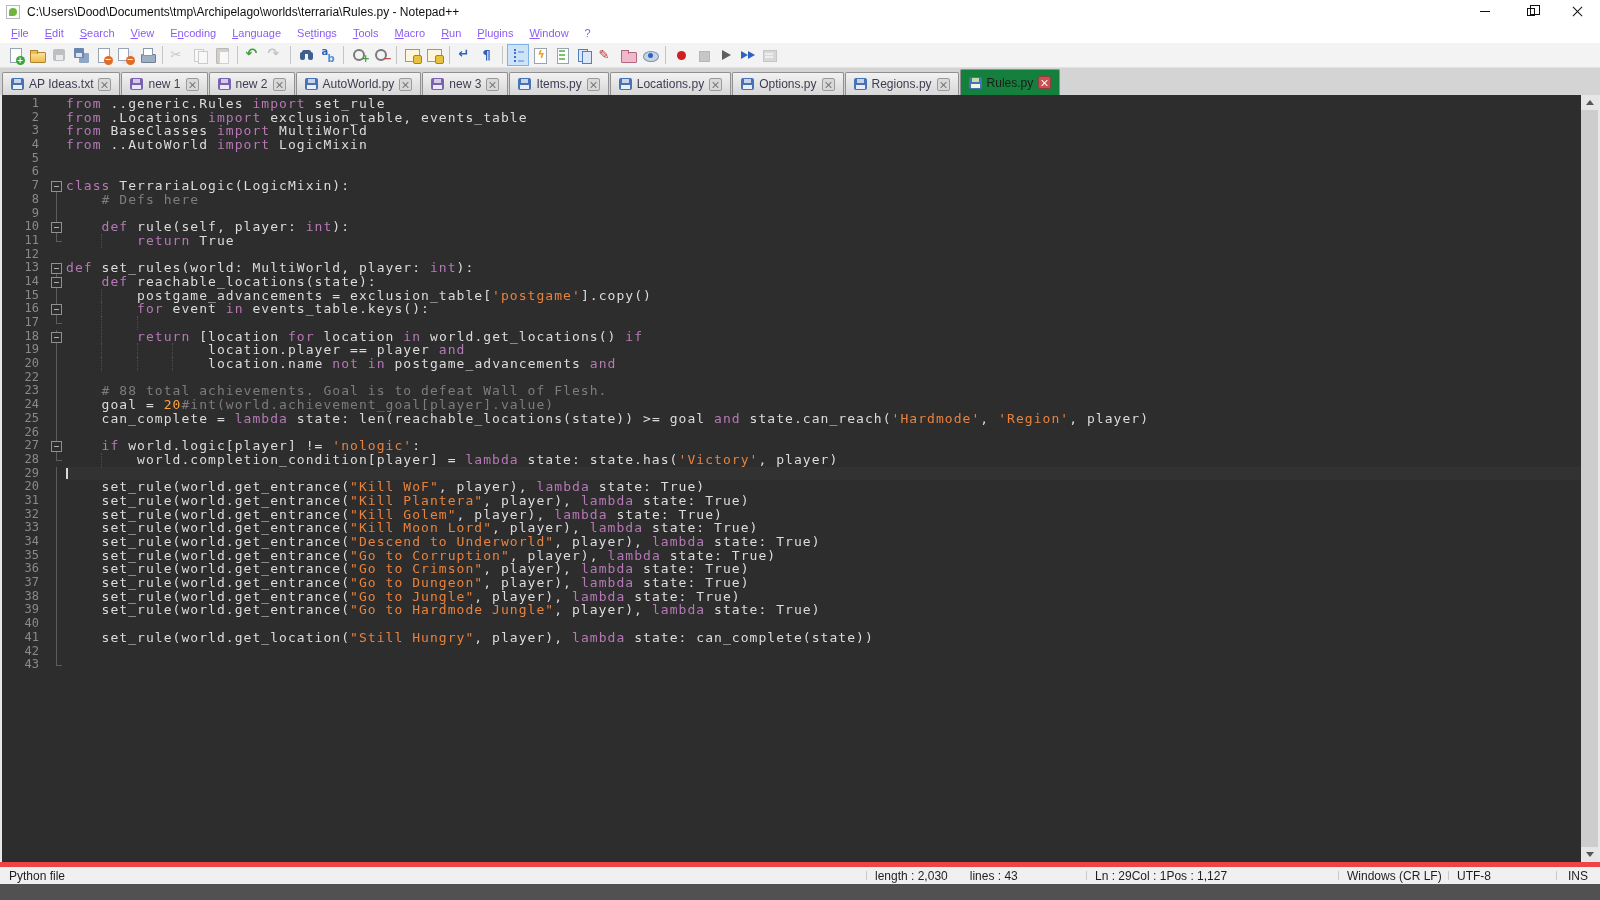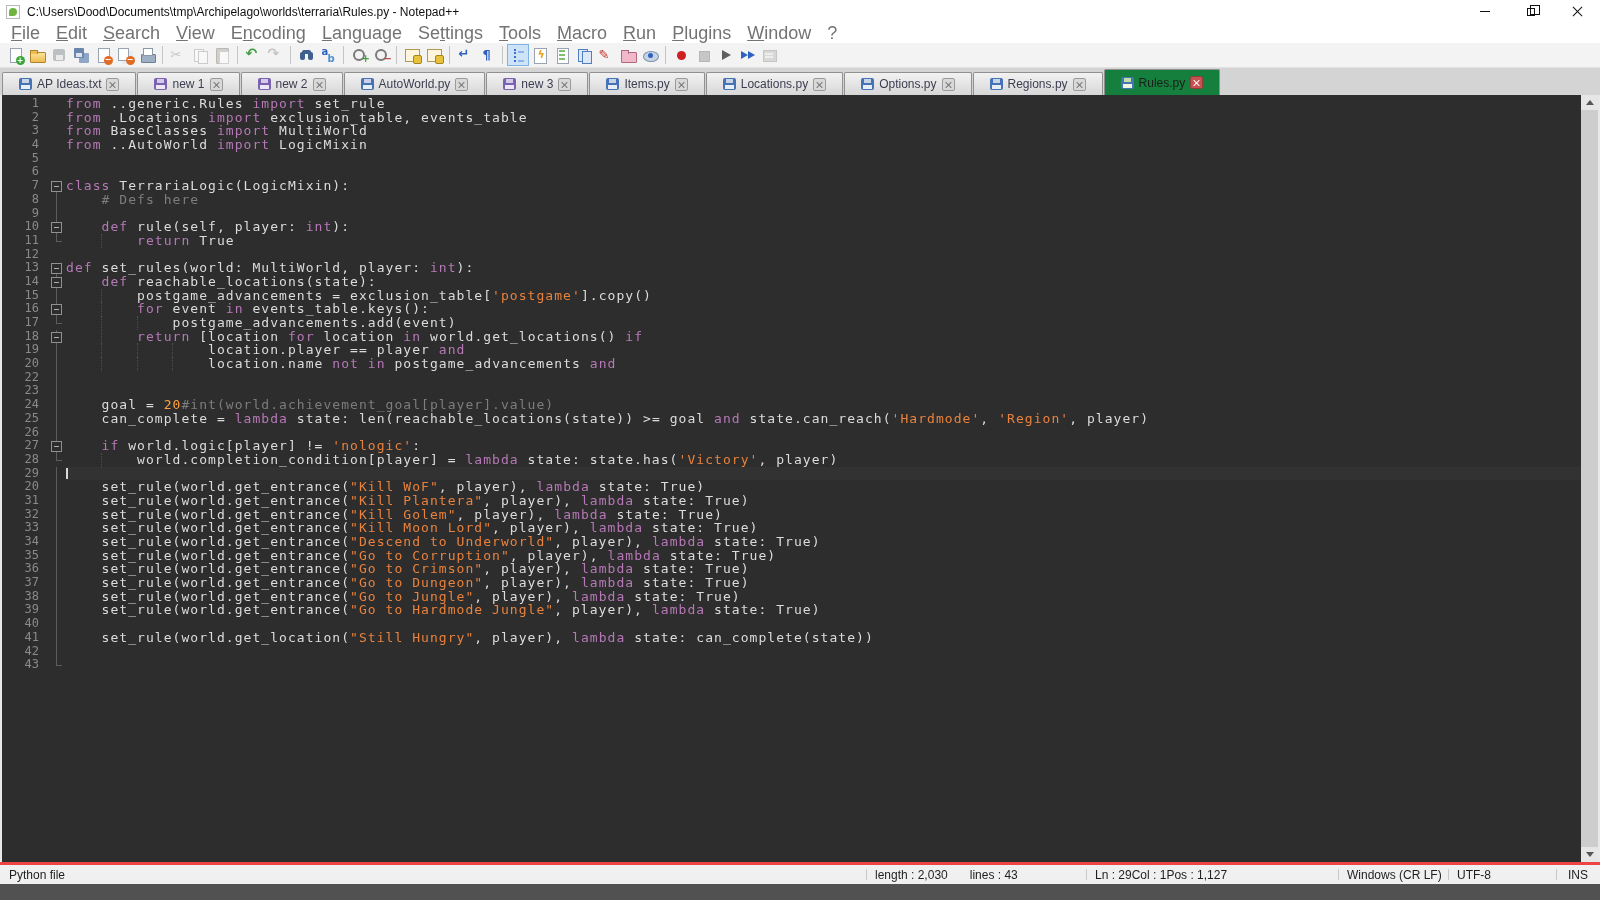--- a/index.html
+++ b/index.html
@@ -15,21 +15,21 @@
   .wc-btn{width:46px;height:23px;display:flex;align-items:center;justify-content:center;background:#fff;border:none}
   .g-min{width:10px;height:1px;background:#111;display:block}
   .g-restore{width:8px;height:8px;border:1px solid #111;position:relative;background:#fff;display:block}
   .g-restore::before{content:"";position:absolute;left:2px;top:-4px;width:8px;height:8px;border:1px solid #111;background:transparent}
   .g-close{width:11px;height:11px;position:relative;display:block}
   .g-close::before,.g-close::after{content:"";position:absolute;left:5px;top:-1px;width:1px;height:13px;background:#111}
   .g-close::before{transform:rotate(45deg)}.g-close::after{transform:rotate(-45deg)}
 
   
   .menubar{height:20px;background:#fff;display:flex;align-items:center;padding-left:3px;flex:none}
-  .mi{font-size:18px;padding:1px 8px;color:#737373;white-space:nowrap}
+  .mi{font-size:11px;padding:1px 8px;color:#8b5cf6;white-space:nowrap}
   .mi u{text-decoration:underline}
 
   
   .toolbar{height:25px;background:#f3f3f3;display:flex;align-items:center;padding-left:4px;flex:none;border-bottom:1px solid #e2e2e2}
   .tb{width:22px;height:22px;display:flex;align-items:center;justify-content:center;background:transparent;border:1px solid transparent;flex:none}
   .tb.disabled{opacity:.45;filter:grayscale(.8)}
   .tb.active{background:#cde3f7;border:1px solid #7fb2e5}
   .tb-sep{width:1px;height:18px;background:#c6c6c6;margin:0 4px;flex:none}
   .ic{width:17px;height:17px;position:relative;display:block;font-family:"DejaVu Sans",sans-serif}
   .ic::before,.ic::after{position:absolute}
@@ -82,21 +82,21 @@
   .ic-record::before{content:"";left:4px;top:4px;width:9px;height:9px;background:#cf1f1f;border-radius:50%}
   .ic-stop::before{content:"";left:4px;top:4px;width:9px;height:9px;background:#909090;border:1px solid #707070}
   .ic-play::before{content:"";left:5px;top:3px;border-left:9px solid #606060;border-top:5px solid transparent;border-bottom:5px solid transparent}
   .ic-ffwd::before{content:"";left:2px;top:4px;border-left:7px solid #2f62c0;border-top:4px solid transparent;border-bottom:4px solid transparent}
   .ic-ffwd::after{content:"";left:9px;top:4px;border-left:7px solid #2f62c0;border-top:4px solid transparent;border-bottom:4px solid transparent}
   .ic-macrosave::before{content:"";left:2px;top:3px;width:12px;height:10px;background:#b8b8b8;border:1px solid #8f8f8f}
   .ic-macrosave::after{content:"";left:4px;top:6px;width:8px;height:2px;background:#e8e8e8;box-shadow:0 3px 0 #e8e8e8}
 
   
   .tabbar{height:27px;background:#d4d4d4;display:flex;align-items:flex-end;padding-left:2px;flex:none}
-  .tab{height:23px;display:flex;align-items:center;gap:5px;padding:0 16px;background:linear-gradient(#f2f2f2,#d7d7d7);border:1px solid #909090;border-bottom:none;margin-right:1px;font-size:12px;color:#3d3d52;border-radius:2px 2px 0 0;white-space:nowrap;flex:none}
+  .tab{height:23px;display:flex;align-items:center;gap:5px;padding:0 8px;background:linear-gradient(#f2f2f2,#d7d7d7);border:1px solid #909090;border-bottom:none;margin-right:1px;font-size:12px;color:#3d3d52;border-radius:2px 2px 0 0;white-space:nowrap;flex:none}
   .tab.active{height:26px;background:#15803d;color:#1c1c1c}
   .fd{width:13px;height:12px;border-radius:2px;position:relative;background:#4673b5;flex:none}
   .fd::before{content:"";position:absolute;left:3px;top:1px;width:7px;height:4px;background:#c9d4e8}
   .fd::after{content:"";position:absolute;left:2px;bottom:1px;width:9px;height:4px;background:#e9eef6}
   .fd.purple{background:#7a62b0}.fd.purple::before{background:#d4cbe8}.fd.purple::after{background:#ece8f6}
   .fd.act::before{background:#bfe0a6}.fd.act::after{background:#eef6e2}
   .tx{width:13px;height:13px;background:#d9d9d9;border:1px solid #9a9a9a;border-radius:2px;position:relative;flex:none}
   .tx::before,.tx::after{content:"";position:absolute;left:5px;top:2px;width:1px;height:8px;background:#777}
   .tx::before{transform:rotate(45deg)}.tx::after{transform:rotate(-45deg)}
   .tx.act{background:#c75050;border-color:#8f3d3d}
@@ -119,21 +119,21 @@
   .f-box{background:linear-gradient(#5c5c5c,#5c5c5c) 8px 9px/1px calc(100% - 9px) no-repeat}
   .f-box::before,.f-boxv::before{content:"";position:absolute;left:3px;top:2px;width:9px;height:9px;border:1px solid #909090;background:#2d2d2d;z-index:1}
   .f-box::after,.f-boxv::after{content:"";position:absolute;left:6px;top:7px;width:5px;height:1px;background:#b0b0b0;z-index:2}
   .vscroll{width:17px;flex:none;background:#e6e6e6;display:flex;flex-direction:column}
   .varrow{height:15px;display:flex;align-items:center;justify-content:center}
   .tri-up{border-bottom:5px solid #555;border-left:4px solid transparent;border-right:4px solid transparent}
   .tri-down{border-top:5px solid #555;border-left:4px solid transparent;border-right:4px solid transparent}
   .vthumb{flex:1;background:#cdcdcd}
 
   
-  .statusbar{height:22px;background:#f0f0f0;border-top:3px solid #ef4444;display:flex;align-items:center;font-size:12px;color:#1e1e1e;flex:none}
+  .statusbar{height:22px;background:#f0f0f0;border-top:5px solid #ef4444;display:flex;align-items:center;font-size:12px;color:#1e1e1e;flex:none}
   .sb{padding:0 9px;position:relative;white-space:nowrap;height:100%;display:flex;align-items:center}
   .sb+.sb::before{content:"";position:absolute;left:0;top:4px;bottom:4px;border-left:1px solid #c9c9c9}
   .sb-doctype{flex:1}
   .sb-len{width:220px;gap:22px}
   .sb-pos{width:252px;gap:0}
   .sb-eol{width:110px}
   .sb-enc{width:108px}
   .sb-ins{width:44px;justify-content:center}
   .bottomstrip{height:16px;background:#515151;flex:none}
 </style>
@@ -409,21 +409,21 @@
           <span class="code"><i class="guide" style="left: 35.48px;"></i><span class="tk-d">        postgame_advancements = exclusion_table[</span><span class="tk-s">'postgame'</span><span class="tk-d">].copy()</span></span>
         </div>
         <div class="row">
           <span class="ln">16</span>
           <span class="fold f-boxv"></span>
           <span class="code"><i class="guide" style="left: 35.48px;"></i><span class="tk-d">        </span><span class="tk-k">for</span><span class="tk-d"> event </span><span class="tk-k">in</span><span class="tk-d"> events_table.keys():</span></span>
         </div>
         <div class="row">
           <span class="ln">17</span>
           <span class="fold f-end"></span>
-          <span class="code"><i class="guide" style="left: 35.48px;"></i><i class="guide" style="left: 70.96px;"></i><span class="tk-d">            postgame_advancements.add(event)</span></span>
+          <span class="code"><i class="guide" style="left: 35.48px;"></i><i class="guide" style="left: 70.96px;"></i></span>
         </div>
         <div class="row">
           <span class="ln">18</span>
           <span class="fold f-boxv"></span>
           <span class="code"><i class="guide" style="left: 35.48px;"></i><span class="tk-d">        </span><span class="tk-k">return</span><span class="tk-d"> [location </span><span class="tk-k">for</span><span class="tk-d"> location </span><span class="tk-k">in</span><span class="tk-d"> world.get_locations() </span><span class="tk-k">if</span></span>
         </div>
         <div class="row">
           <span class="ln">19</span>
           <span class="fold f-v"></span>
           <span class="code"><i class="guide" style="left: 35.48px;"></i><i class="guide" style="left: 70.96px;"></i><i class="guide" style="left: 106.44px;"></i><span class="tk-d">                location.player == player </span><span class="tk-k">and</span></span>
@@ -434,21 +434,21 @@
           <span class="code"><i class="guide" style="left: 35.48px;"></i><i class="guide" style="left: 70.96px;"></i><i class="guide" style="left: 106.44px;"></i><span class="tk-d">                location.name </span><span class="tk-k">not</span><span class="tk-d"> </span><span class="tk-k">in</span><span class="tk-d"> postgame_advancements </span><span class="tk-k">and</span></span>
         </div>
         <div class="row">
           <span class="ln">22</span>
           <span class="fold f-v"></span>
           <span class="code"></span>
         </div>
         <div class="row">
           <span class="ln">23</span>
           <span class="fold f-v"></span>
-          <span class="code"><span class="tk-d">    </span></span>
+          <span class="code"><span class="tk-d">    </span><span class="tk-c"># 88 total achievements. Goal is to defeat Wall of Flesh.</span></span>
         </div>
         <div class="row">
           <span class="ln">24</span>
           <span class="fold f-v"></span>
           <span class="code"><span class="tk-d">    goal = </span><span class="tk-n">20</span><span class="tk-c">#int(world.achievement_goal[player].value)</span></span>
         </div>
         <div class="row">
           <span class="ln">25</span>
           <span class="fold f-v"></span>
           <span class="code"><span class="tk-d">    can_complete = </span><span class="tk-k">lambda</span><span class="tk-d"> state: len(reachable_locations(state)) &gt;= goal </span><span class="tk-k">and</span><span class="tk-d"> state.can_reach(</span><span class="tk-s">'Hardmode'</span><span class="tk-d">, </span><span class="tk-s">'Region'</span><span class="tk-d">, player)</span></span>

